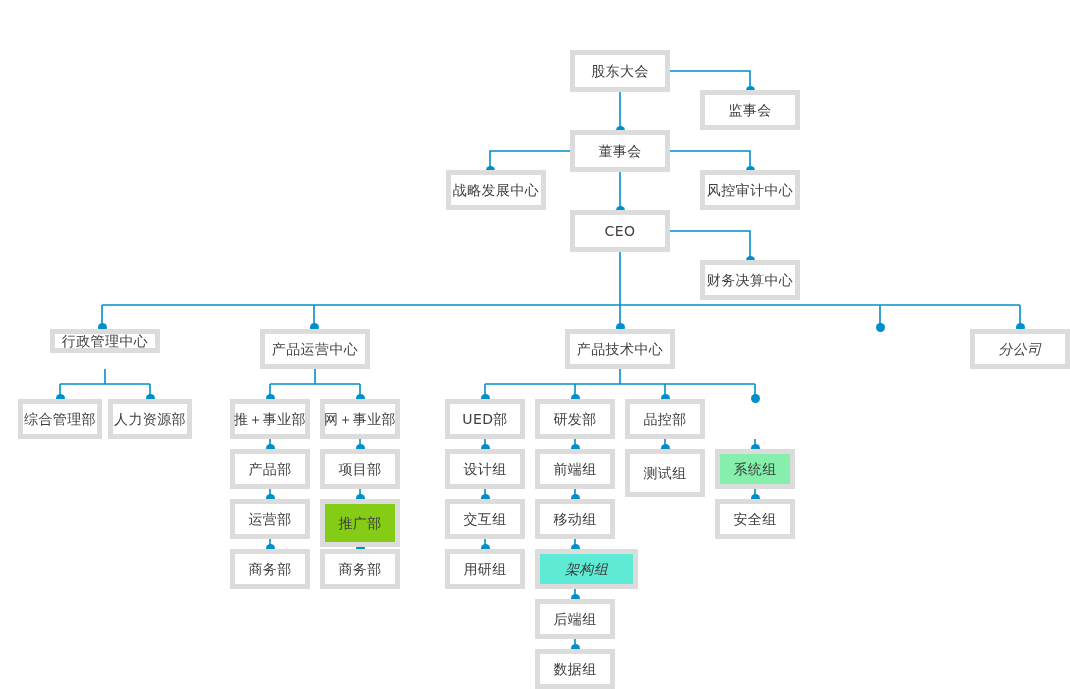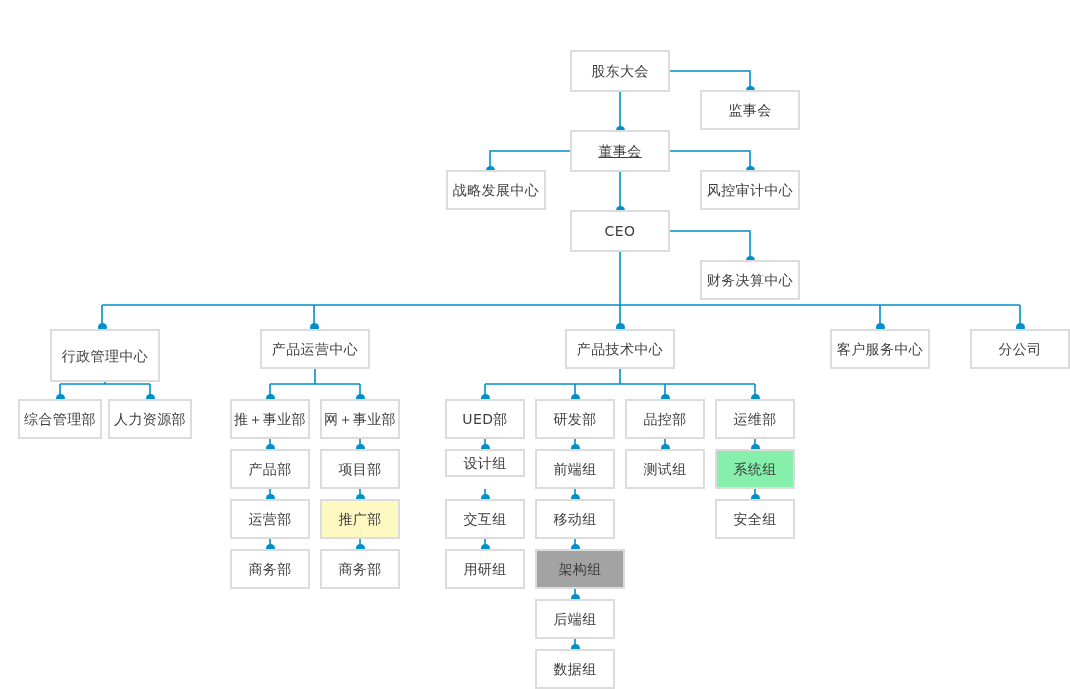--- a/index.html
+++ b/index.html
@@ -30,21 +30,21 @@
     position: absolute;
     left: 0;
     top: 0;
     width: 1070px;
     height: 689px;
   }
   .node {
     position: absolute;
     box-sizing: border-box;
     background: #ffffff;
-    border: 2px solid #ec4899;
+    border: 5px solid #ec4899;
     display: flex;
     align-items: center;
     justify-content: center;
     color: #3e3e3e;
     font-size: 14px;
     line-height: 1;
     letter-spacing: 0.4px;
     white-space: nowrap;
     user-select: none;
   }
@@ -148,48 +148,45 @@
       <div class="dot" style="left: 575px; top: 648px; background: rgb(0, 143, 200);"></div>
       <div class="dot" style="left: 665px; top: 448px; background: rgb(0, 143, 200);"></div>
       <div class="dot" style="left: 755px; top: 448px; background: rgb(0, 143, 200);"></div>
       <div class="dot" style="left: 755px; top: 498px; background: rgb(0, 143, 200);"></div>
       <div class="node" style="left: 570px; top: 50px; width: 100px; height: 42px; border-color: rgb(220, 220, 220); background: rgb(255, 255, 255); color: rgb(62, 62, 62);">
         <span class="node-label">股东大会</span>
       </div>
       <div class="node" style="left: 700px; top: 90px; width: 100px; height: 40px; border-color: rgb(220, 220, 220); background: rgb(255, 255, 255); color: rgb(62, 62, 62);">
         <span class="node-label">监事会</span>
       </div>
-      <div class="node" style="left: 570px; top: 130px; width: 100px; height: 42px; border-color: rgb(220, 220, 220); background: rgb(255, 255, 255); color: rgb(62, 62, 62); text-decoration: underline;">
+      <div class="node" style="left: 570px; top: 130px; width: 100px; height: 42px; border-color: rgb(220, 220, 220); background: rgb(255, 255, 255); color: rgb(62, 62, 62);">
         <span class="node-label">董事会</span>
       </div>
       <div class="node" style="left: 446px; top: 170px; width: 100px; height: 40px; border-color: rgb(220, 220, 220); background: rgb(255, 255, 255); color: rgb(62, 62, 62);">
         <span class="node-label">战略发展中心</span>
       </div>
       <div class="node" style="left: 700px; top: 170px; width: 100px; height: 40px; border-color: rgb(220, 220, 220); background: rgb(255, 255, 255); color: rgb(62, 62, 62);">
         <span class="node-label">风控审计中心</span>
       </div>
       <div class="node" style="left: 570px; top: 210px; width: 100px; height: 42px; border-color: rgb(220, 220, 220); background: rgb(255, 255, 255); color: rgb(62, 62, 62); align-items: center;">
         <span class="node-label">CEO</span>
       </div>
       <div class="node" style="left: 700px; top: 260px; width: 100px; height: 40px; border-color: rgb(220, 220, 220); background: rgb(255, 255, 255); color: rgb(62, 62, 62);">
         <span class="node-label">财务决算中心</span>
       </div>
-      <div class="node" style="left: 50px; top: 329px; width: 110px; height: 53px; border-color: rgb(220, 220, 220); background: rgb(255, 255, 255); color: rgb(62, 62, 62);">
+      <div class="node" style="left: 50px; top: 329px; width: 110px; height: 24px; border-color: rgb(220, 220, 220); background: rgb(255, 255, 255); color: rgb(62, 62, 62);">
         <span class="node-label">行政管理中心</span>
       </div>
       <div class="node" style="left: 260px; top: 329px; width: 110px; height: 40px; border-color: rgb(220, 220, 220); background: rgb(255, 255, 255); color: rgb(62, 62, 62);">
         <span class="node-label">产品运营中心</span>
       </div>
       <div class="node" style="left: 565px; top: 329px; width: 110px; height: 40px; border-color: rgb(220, 220, 220); background: rgb(255, 255, 255); color: rgb(62, 62, 62);">
         <span class="node-label">产品技术中心</span>
       </div>
-      <div class="node" style="left: 830px; top: 329px; width: 100px; height: 40px; border-color: rgb(220, 220, 220); background: rgb(255, 255, 255); color: rgb(62, 62, 62);">
-        <span class="node-label">客户服务中心</span>
-      </div>
-      <div class="node" style="left: 970px; top: 329px; width: 100px; height: 40px; border-color: rgb(220, 220, 220); background: rgb(255, 255, 255); color: rgb(62, 62, 62);">
+      <div class="node" style="left: 970px; top: 329px; width: 100px; height: 40px; border-color: rgb(220, 220, 220); background: rgb(255, 255, 255); color: rgb(62, 62, 62); font-style: italic;">
         <span class="node-label">分公司</span>
       </div>
       <div class="node" style="left: 18px; top: 399px; width: 84px; height: 40px; border-color: rgb(220, 220, 220); background: rgb(255, 255, 255); color: rgb(62, 62, 62);">
         <span class="node-label">综合管理部</span>
       </div>
       <div class="node" style="left: 108px; top: 399px; width: 84px; height: 40px; border-color: rgb(220, 220, 220); background: rgb(255, 255, 255); color: rgb(62, 62, 62);">
         <span class="node-label">人力资源部</span>
       </div>
       <div class="node" style="left: 230px; top: 399px; width: 80px; height: 40px; border-color: rgb(220, 220, 220); background: rgb(255, 255, 255); color: rgb(62, 62, 62);">
         <span class="node-label">推＋事业部</span>
@@ -199,67 +196,64 @@
       </div>
       <div class="node" style="left: 230px; top: 449px; width: 80px; height: 40px; border-color: rgb(220, 220, 220); background: rgb(255, 255, 255); color: rgb(62, 62, 62);">
         <span class="node-label">产品部</span>
       </div>
       <div class="node" style="left: 320px; top: 449px; width: 80px; height: 40px; border-color: rgb(220, 220, 220); background: rgb(255, 255, 255); color: rgb(62, 62, 62);">
         <span class="node-label">项目部</span>
       </div>
       <div class="node" style="left: 230px; top: 499px; width: 80px; height: 40px; border-color: rgb(220, 220, 220); background: rgb(255, 255, 255); color: rgb(62, 62, 62);">
         <span class="node-label">运营部</span>
       </div>
-      <div class="node" style="left: 320px; top: 499px; width: 80px; height: 40px; border-color: rgb(220, 220, 220); background: #fef9c3; color: rgb(62, 62, 62);">
+      <div class="node" style="left: 320px; top: 499px; width: 80px; height: 48px; border-color: rgb(220, 220, 220); background: #84cc16; color: rgb(62, 62, 62);">
         <span class="node-label">推广部</span>
       </div>
       <div class="node" style="left: 230px; top: 549px; width: 80px; height: 40px; border-color: rgb(220, 220, 220); background: rgb(255, 255, 255); color: rgb(62, 62, 62);">
         <span class="node-label">商务部</span>
       </div>
       <div class="node" style="left: 320px; top: 549px; width: 80px; height: 40px; border-color: rgb(220, 220, 220); background: rgb(255, 255, 255); color: rgb(62, 62, 62);">
         <span class="node-label">商务部</span>
       </div>
       <div class="node" style="left: 445px; top: 399px; width: 80px; height: 40px; border-color: rgb(220, 220, 220); background: rgb(255, 255, 255); color: rgb(62, 62, 62);">
         <span class="node-label">UED部</span>
       </div>
-      <div class="node" style="left: 445px; top: 449px; width: 80px; height: 28px; border-color: rgb(220, 220, 220); background: rgb(255, 255, 255); color: rgb(62, 62, 62);">
+      <div class="node" style="left: 445px; top: 449px; width: 80px; height: 40px; border-color: rgb(220, 220, 220); background: rgb(255, 255, 255); color: rgb(62, 62, 62);">
         <span class="node-label">设计组</span>
       </div>
       <div class="node" style="left: 445px; top: 499px; width: 80px; height: 40px; border-color: rgb(220, 220, 220); background: rgb(255, 255, 255); color: rgb(62, 62, 62);">
         <span class="node-label">交互组</span>
       </div>
       <div class="node" style="left: 445px; top: 549px; width: 80px; height: 40px; border-color: rgb(220, 220, 220); background: rgb(255, 255, 255); color: rgb(62, 62, 62);">
         <span class="node-label">用研组</span>
       </div>
       <div class="node" style="left: 535px; top: 399px; width: 80px; height: 40px; border-color: rgb(220, 220, 220); background: rgb(255, 255, 255); color: rgb(62, 62, 62);">
         <span class="node-label">研发部</span>
       </div>
       <div class="node" style="left: 535px; top: 449px; width: 80px; height: 40px; border-color: rgb(220, 220, 220); background: rgb(255, 255, 255); color: rgb(62, 62, 62);">
         <span class="node-label">前端组</span>
       </div>
       <div class="node" style="left: 535px; top: 499px; width: 80px; height: 40px; border-color: rgb(220, 220, 220); background: rgb(255, 255, 255); color: rgb(62, 62, 62);">
         <span class="node-label">移动组</span>
       </div>
-      <div class="node" style="left: 535px; top: 549px; width: 90px; height: 40px; border-color: rgb(220, 220, 220); background: #a3a3a3; color: rgb(62, 62, 62);">
+      <div class="node" style="left: 535px; top: 549px; width: 103px; height: 40px; border-color: rgb(220, 220, 220); background: #5eead4; color: rgb(62, 62, 62); font-style: italic;">
         <span class="node-label">架构组</span>
       </div>
       <div class="node" style="left: 535px; top: 599px; width: 80px; height: 40px; border-color: rgb(220, 220, 220); background: rgb(255, 255, 255); color: rgb(62, 62, 62);">
         <span class="node-label">后端组</span>
       </div>
       <div class="node" style="left: 535px; top: 649px; width: 80px; height: 40px; border-color: rgb(220, 220, 220); background: rgb(255, 255, 255); color: rgb(62, 62, 62);">
         <span class="node-label">数据组</span>
       </div>
       <div class="node" style="left: 625px; top: 399px; width: 80px; height: 40px; border-color: rgb(220, 220, 220); background: rgb(255, 255, 255); color: rgb(62, 62, 62);">
         <span class="node-label">品控部</span>
       </div>
-      <div class="node" style="left: 625px; top: 449px; width: 80px; height: 40px; border-color: rgb(220, 220, 220); background: rgb(255, 255, 255); color: rgb(62, 62, 62);">
+      <div class="node" style="left: 625px; top: 449px; width: 80px; height: 48px; border-color: rgb(220, 220, 220); background: rgb(255, 255, 255); color: rgb(62, 62, 62);">
         <span class="node-label">测试组</span>
-      </div>
-      <div class="node" style="left: 715px; top: 399px; width: 80px; height: 40px; border-color: rgb(220, 220, 220); background: rgb(255, 255, 255); color: rgb(62, 62, 62);">
-        <span class="node-label">运维部</span>
       </div>
       <div class="node" style="left: 715px; top: 449px; width: 80px; height: 40px; border-color: rgb(220, 220, 220); background: #86efac; color: rgb(62, 62, 62);">
         <span class="node-label">系统组</span>
       </div>
       <div class="node" style="left: 715px; top: 499px; width: 80px; height: 40px; border-color: rgb(220, 220, 220); background: rgb(255, 255, 255); color: rgb(62, 62, 62);">
         <span class="node-label">安全组</span>
       </div>
     </div>
 </div>
 

